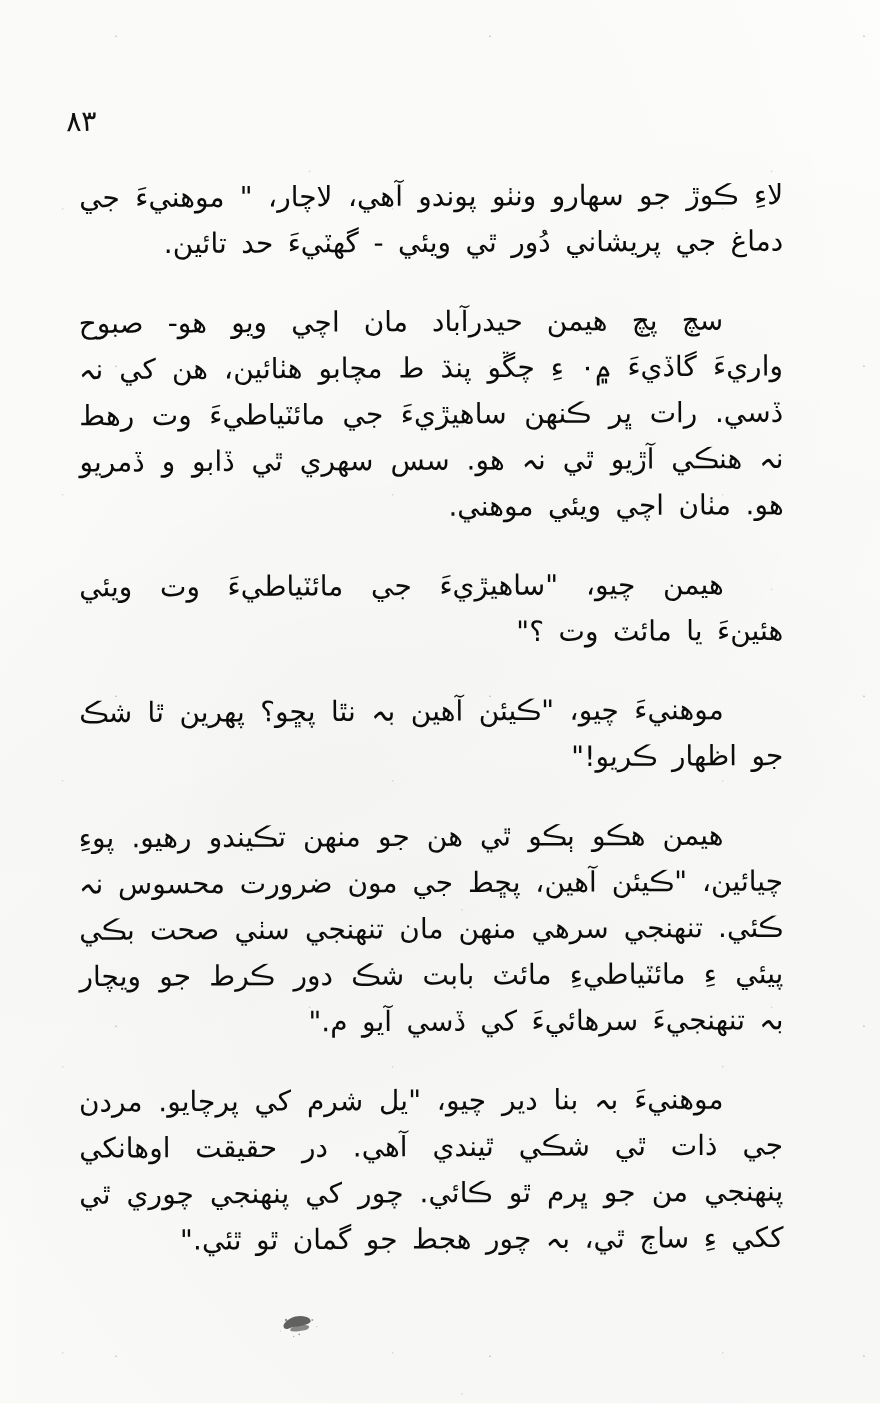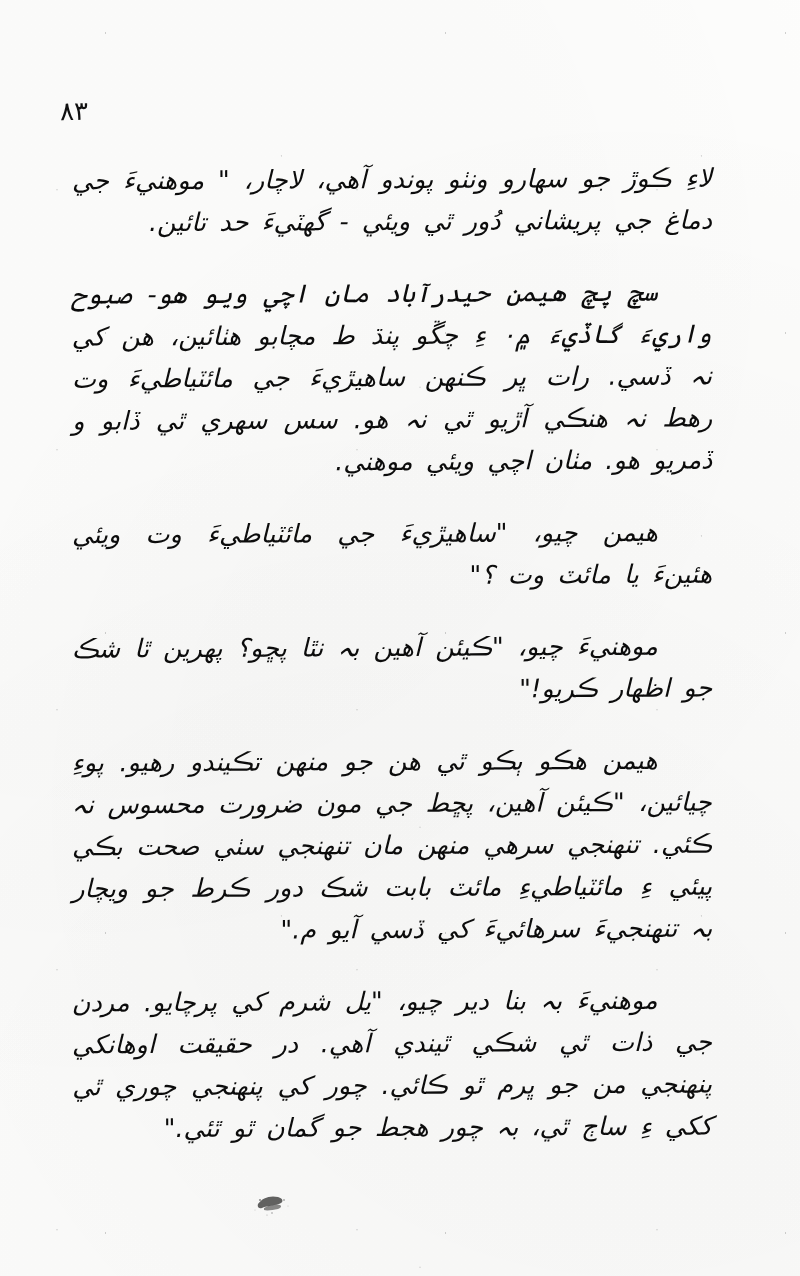--- a/index.html
+++ b/index.html
@@ -48,21 +48,20 @@
 
   
   .body-text {
     position: absolute;
     top: 158px;
     right: 88px;
     left: 72px;
     direction: rtl;
     text-align: justify;
     text-align-last: right;
-    font-style: italic;
   }
 
   .para {
     margin: 0 0 22px 0;
     font-size: 25.5px;
     line-height: 42px;
     letter-spacing: 0px;
     word-spacing: 5px;
     color: #0c0c0c;
     text-align: justify;

